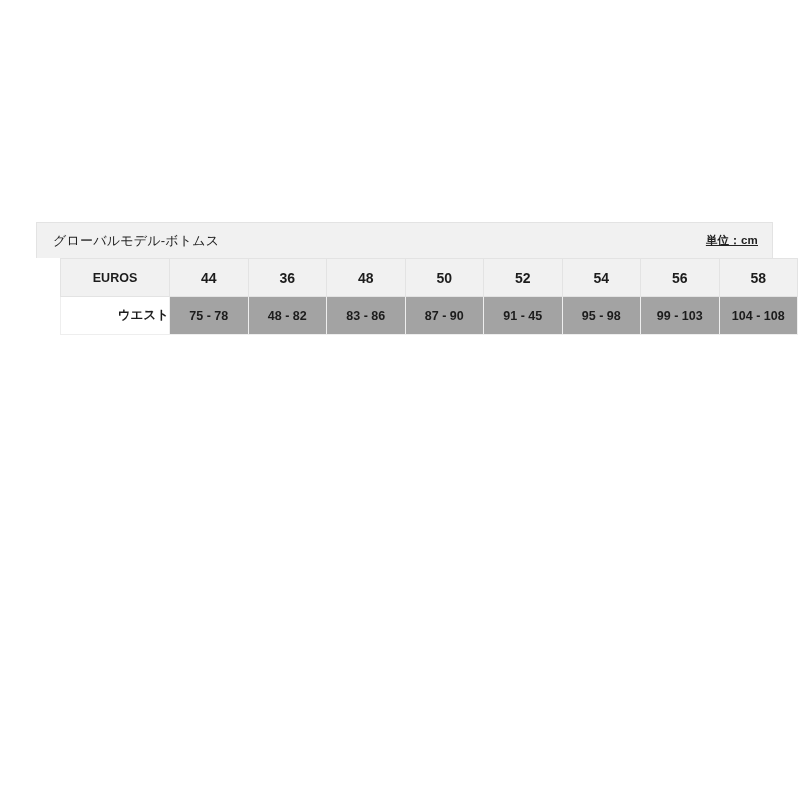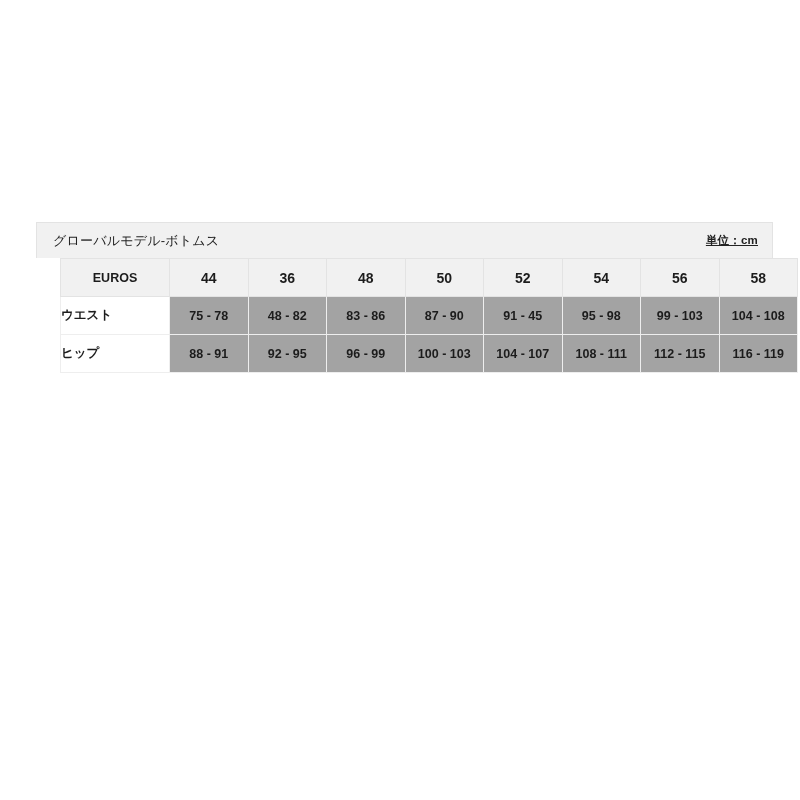--- a/index.html
+++ b/index.html
@@ -94,21 +94,21 @@
     background: #a3a3a3;
     border-color: #eeeeee;
   }
 
   table.size-table tbody th.rowhead {
     background: #ffffff;
     border: 1px solid #eeeeee;
     font-size: 12.5px;
     font-weight: 700;
     color: #1c1c1c;
-    text-align: left;
+    text-align: right;
     height: 37px;
   }
 
   
   table.size-table {
     border: 1px solid #e3e3e3;
     margin-left: 24px;
   }
 
   .col-head { width: 109px; }
@@ -158,31 +158,20 @@
           <td>75 - 78</td>
           <td>48 - 82</td>
           <td>83 - 86</td>
           <td>87 - 90</td>
           <td>91 - 45</td>
           <td>95 - 98</td>
           <td>99 - 103</td>
           <td>104 - 108</td>
         </tr>
 
-        <tr>
-          <th class="rowhead">ヒップ</th>
-          <td>88 - 91</td>
-          <td>92 - 95</td>
-          <td>96 - 99</td>
-          <td>100 - 103</td>
-          <td>104 - 107</td>
-          <td>108 - 111</td>
-          <td>112 - 115</td>
-          <td>116 - 119</td>
-        </tr>
 
 
       </tbody>
     </table>
 
   </div>
 
 </div>
 
 </body></html>

